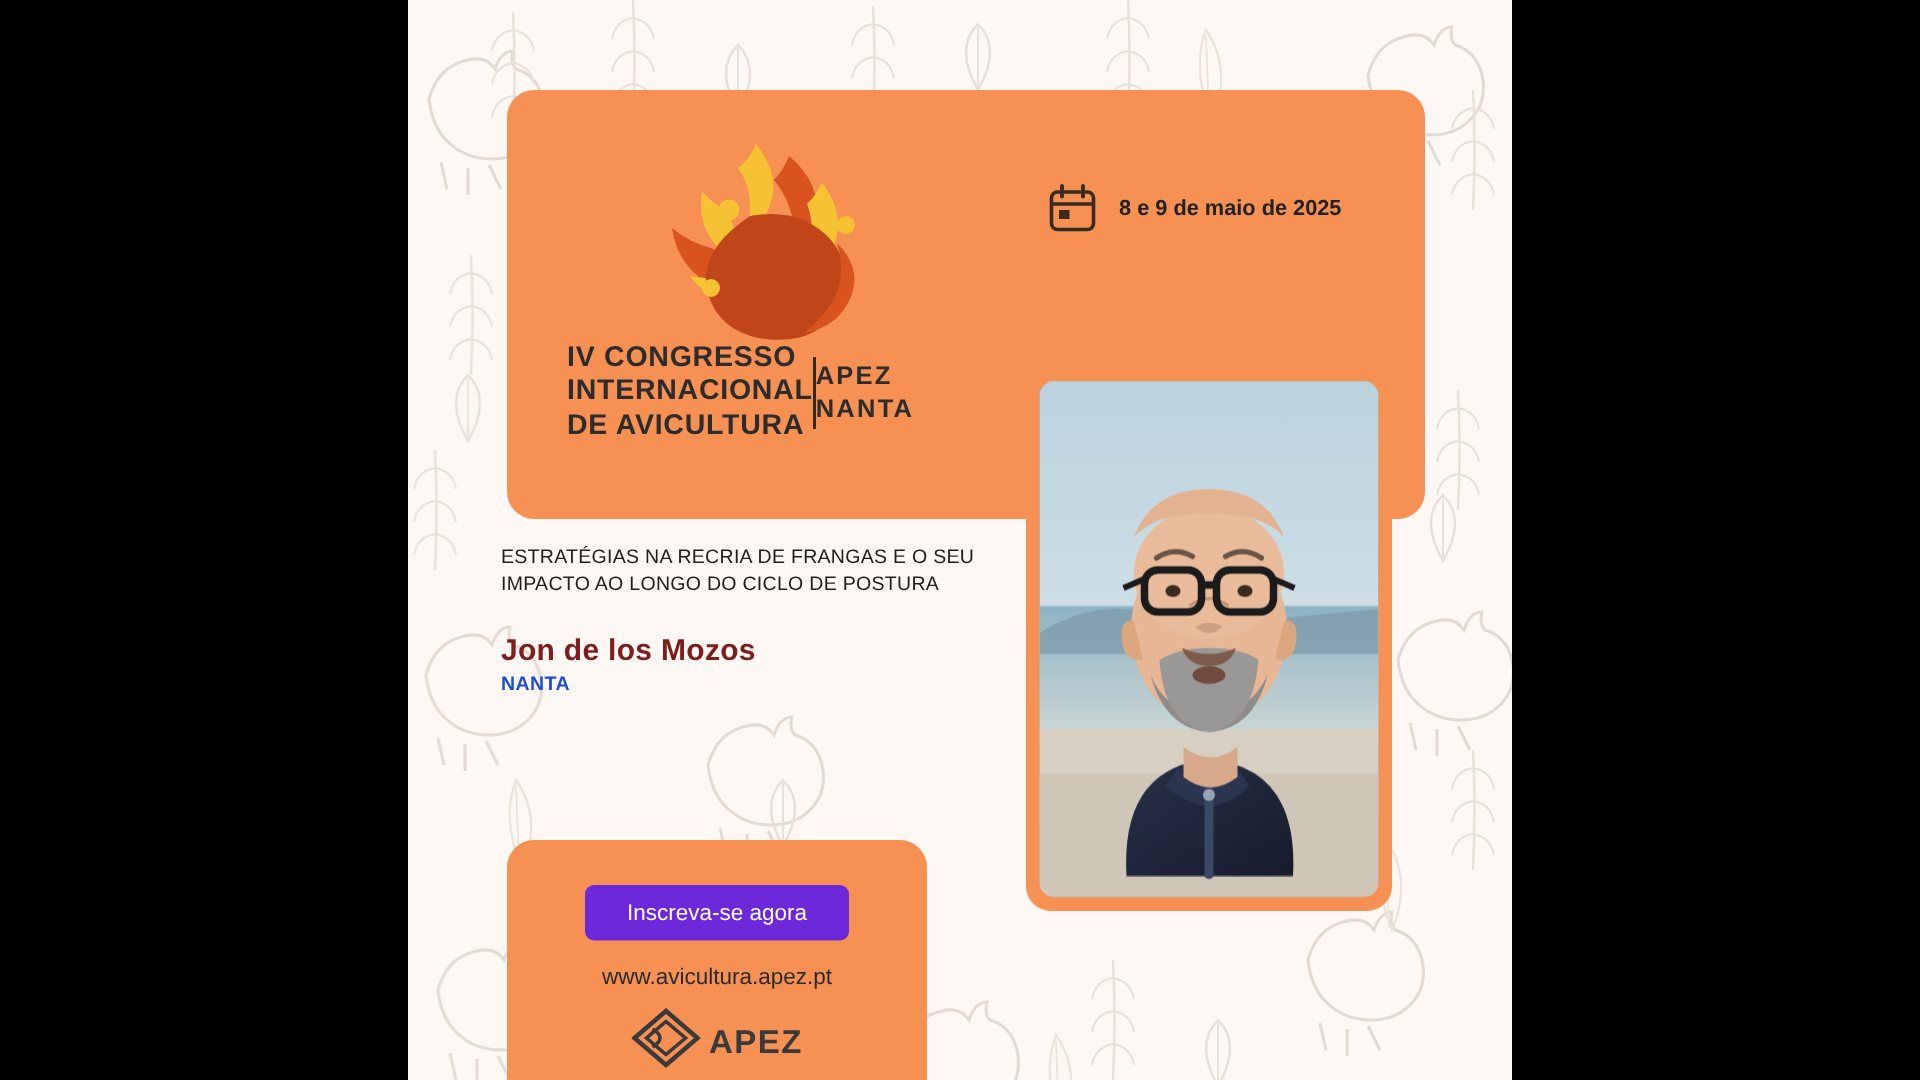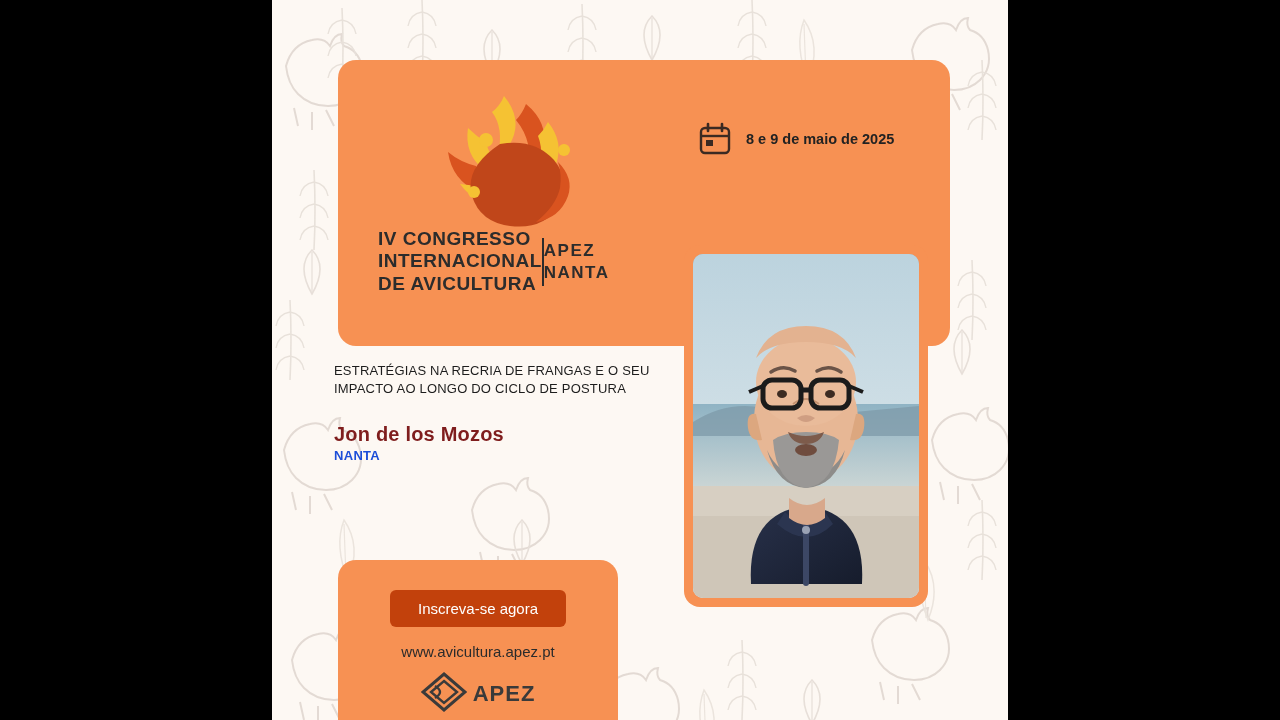--- a/index.html
+++ b/index.html
@@ -107,21 +107,21 @@
   .cta-card {
     position: absolute; left: 66px; top: 560px;
     width: 280px; height: 180px;
     background: #f79153;
     border-radius: 18px;
     text-align: center;
     padding-top: 30px;
   }
   .cta-button {
     display: inline-block;
-    background: #c2410c;
+    background: #6d28d9;
     color: #ffffff;
     font-size: 15px;
     padding: 10px 28px;
     border-radius: 6px;
     border: none;
     cursor: pointer;
     font-family: "Liberation Sans", sans-serif;
   }
   .cta-url {
     margin-top: 16px;

